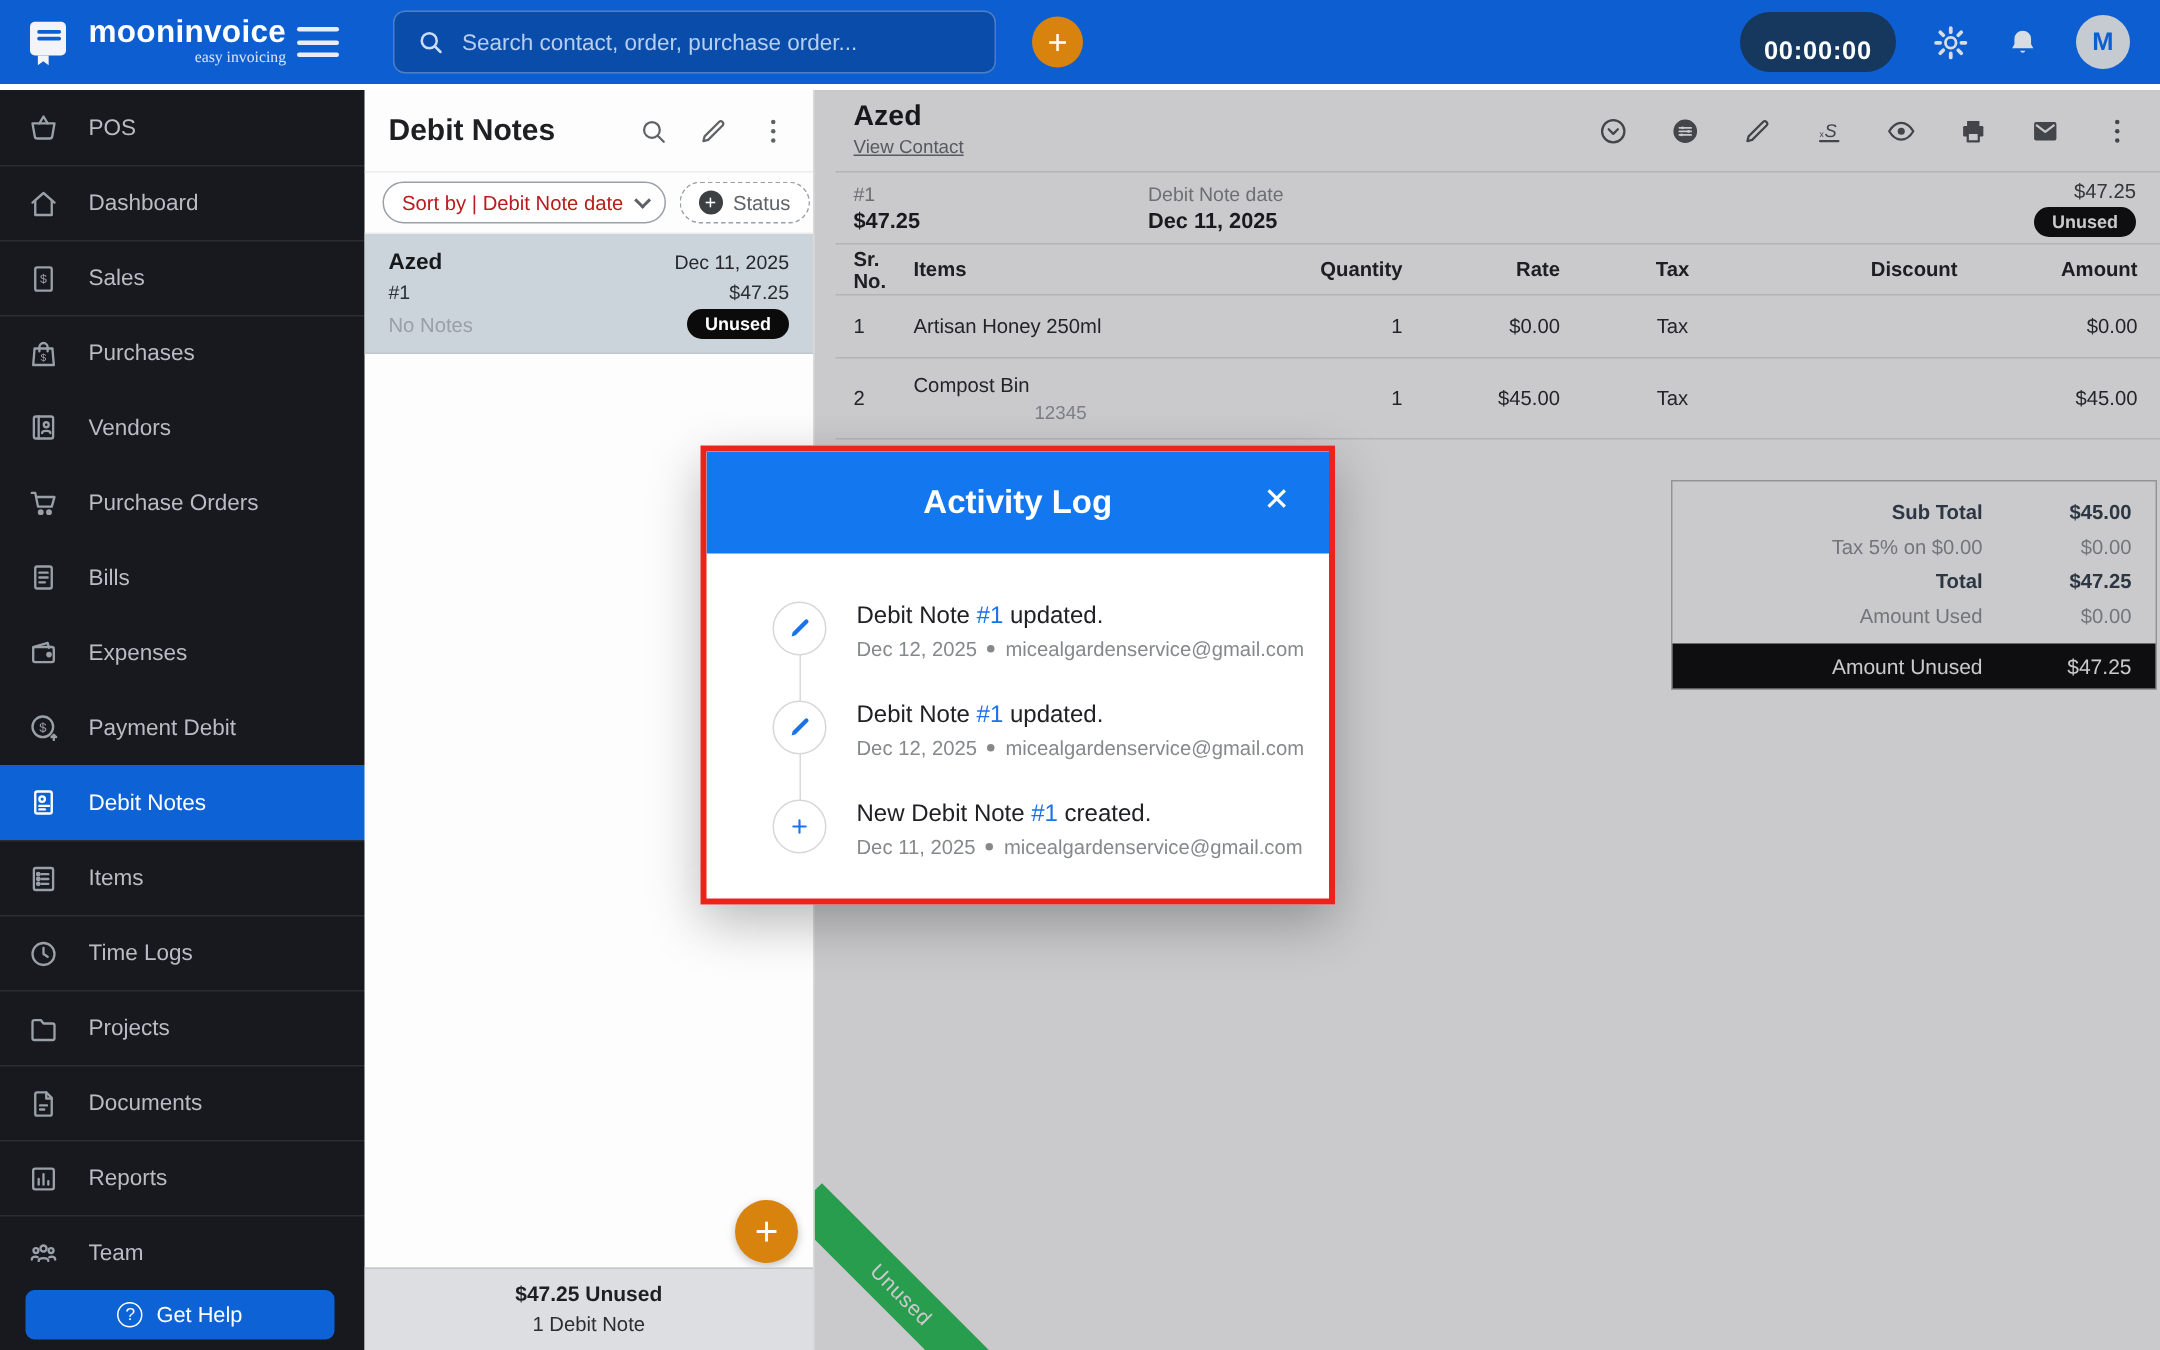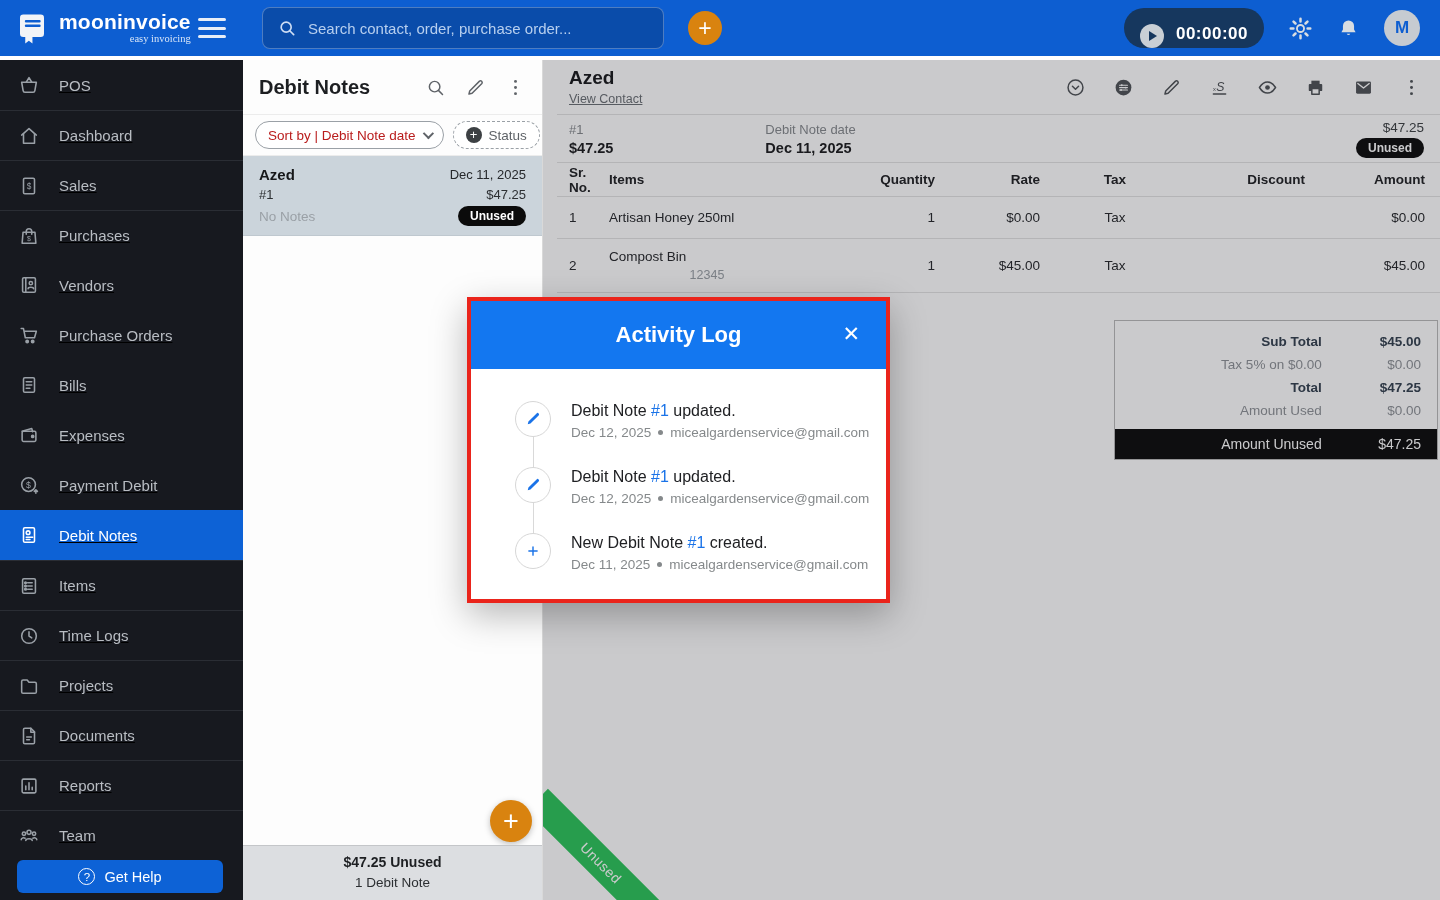--- a/index.html
+++ b/index.html
@@ -22,31 +22,31 @@
   .hamburger{width:28px;height:20px;display:flex;flex-direction:column;justify-content:space-between;cursor:pointer;margin-left:12px;}
   .hamburger span{display:block;height:3px;background:#e8eef7;border-radius:2px;}
   .searchbox{margin-left:36px;width:402px;height:42px;background:rgba(6,42,96,.35);
     border:1px solid rgba(255,255,255,.28);border-radius:8px;display:flex;align-items:center;
     padding:0 14px;gap:11px;color:#b7cfef;}
   .searchbox .ph{font-size:15px;color:#b7cfef;}
   .addbtn{margin-left:24px;width:34px;height:34px;border-radius:50%;background:var(--c-orange);
     border:none;color:#fff;font-size:23px;line-height:30px;cursor:pointer;font-weight:400;}
   .top-right{margin-left:auto;display:flex;align-items:center;gap:24px;padding-right:20px;}
   .timer{height:40px;background:#16375e;border-radius:20px;display:flex;align-items:flex-start;
-    gap:12px;padding:16px 16px;cursor:pointer;}
+    gap:12px;padding:4px 16px;cursor:pointer;flex-direction:column;}
   .play{width:24px;height:24px;border-radius:50%;background:#c9cfd5;position:relative;}
   .play::after{content:"";position:absolute;left:9px;top:6.5px;border-left:8px solid #16375e;
     border-top:5.5px solid transparent;border-bottom:5.5px solid transparent;}
   .timer-text{color:#fff;font-size:17px;font-weight:bold;letter-spacing:.5px;}
   .top-ic{color:#d8dde2;cursor:pointer;}
   .avatar{width:36px;height:36px;border-radius:50%;background:#c6cbd1;color:var(--c-header);
     font-weight:bold;font-size:17px;display:flex;align-items:center;justify-content:center;cursor:pointer;}
 
   
-  .sidebar{position:absolute;left:0;top:60px;width:288px;height:840px;background:var(--c-side);z-index:10;text-decoration:underline;}
+  .sidebar{position:absolute;left:0;top:60px;width:288px;height:840px;background:var(--c-side);z-index:10;}
   .side-item{height:50px;display:flex;align-items:center;padding:0 18px 0 16px;cursor:pointer;color:#b9bdc3;}
   .side-item.divider{border-top:1px solid #2a2d34;}
   .side-item .icon{width:26px;color:#9aa0a7;}
   .side-item .lbl{margin-left:17px;font-size:15px;}
   .side-item .chev{margin-left:auto;}
   .side-item.selected{background:var(--c-sel);color:#fff;}
   .side-item.selected .icon{color:#fff;}
   .chev{width:8px;height:8px;border-right:2px solid #9aa0a7;border-bottom:2px solid #9aa0a7;display:inline-block;}
   .chev.down{transform:rotate(45deg) translateY(-2px);}
   .chev.up{transform:rotate(-135deg) translateY(-2px);}

